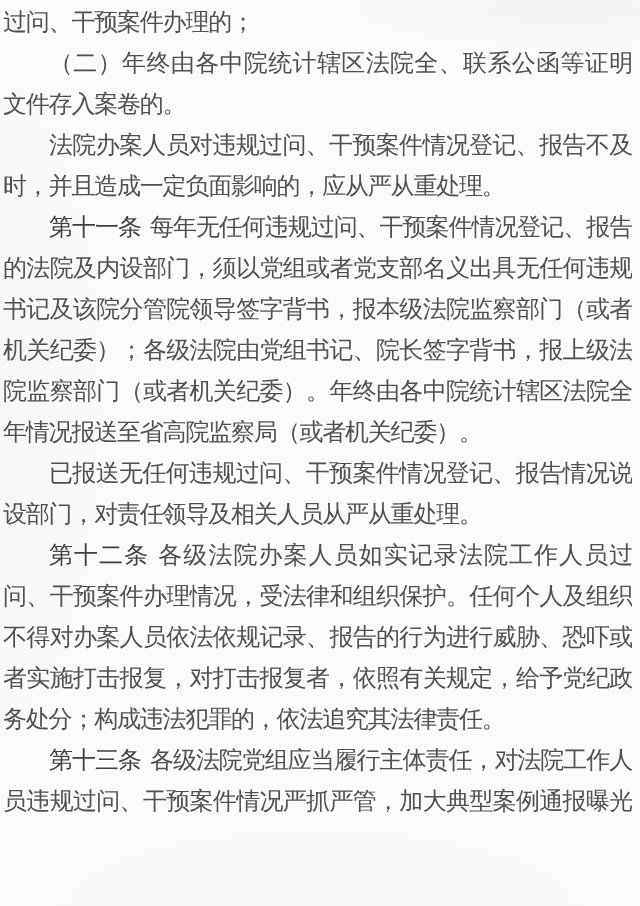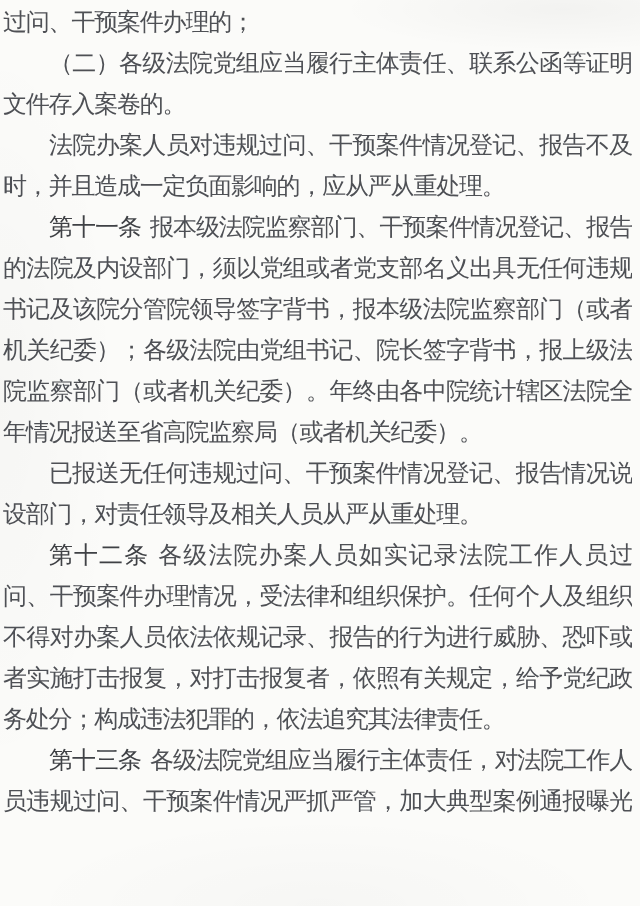--- a/index.html
+++ b/index.html
@@ -46,25 +46,25 @@
     color: #3f4145;
     margin-right: 0.38em;
   }
 </style>
 </head>
 <body>
 
 <div class="page">
   <div>
       <div class="line"><span>过问、干预案件办理的；</span></div>
-      <div class="line indent fill"><span>（二）各级法院党组应当履行主体责任、联系公函等证明</span></div>
+      <div class="line indent fill"><span>（二）年终由各中院统计辖区法院全、联系公函等证明</span></div>
       <div class="line"><span>文件存入案卷的。</span></div>
       <div class="line indent fill"><span>法院办案人员对违规过问、干预案件情况登记、报告不及</span></div>
       <div class="line"><span>时，并且造成一定负面影响的，应从严从重处理。</span></div>
-      <div class="line indent fill"><b class="lead">第十一条</b><span>报本级法院监察部门、干预案件情况登记、报告</span></div>
+      <div class="line indent fill"><b class="lead">第十一条</b><span>每年无任何违规过问、干预案件情况登记、报告</span></div>
       <div class="line fill"><span>的法院及内设部门，须以党组或者党支部名义出具无任何违规</span></div>
       <div class="line fill"><span>书记及该院分管院领导签字背书，报本级法院监察部门（或者</span></div>
       <div class="line fill"><span>机关纪委）；各级法院由党组书记、院长签字背书，报上级法</span></div>
       <div class="line fill"><span>院监察部门（或者机关纪委）。年终由各中院统计辖区法院全</span></div>
       <div class="line"><span>年情况报送至省高院监察局（或者机关纪委）。</span></div>
       <div class="line indent fill"><span>已报送无任何违规过问、干预案件情况登记、报告情况说</span></div>
       <div class="line"><span>设部门，对责任领导及相关人员从严从重处理。</span></div>
       <div class="line indent fill"><b class="lead">第十二条</b><span>各级法院办案人员如实记录法院工作人员过</span></div>
       <div class="line fill"><span>问、干预案件办理情况，受法律和组织保护。任何个人及组织</span></div>
       <div class="line fill"><span>不得对办案人员依法依规记录、报告的行为进行威胁、恐吓或</span></div>

